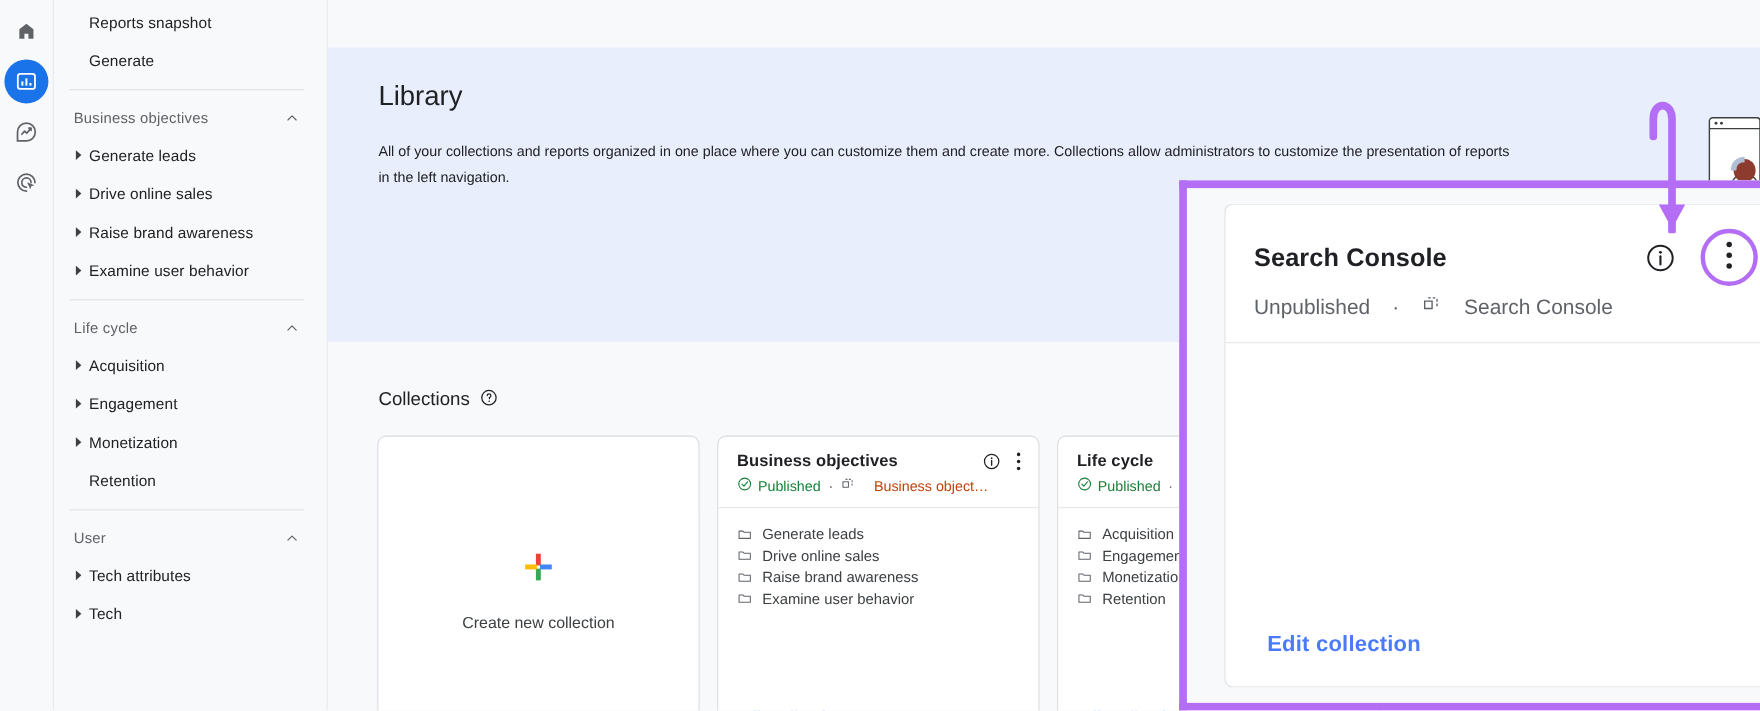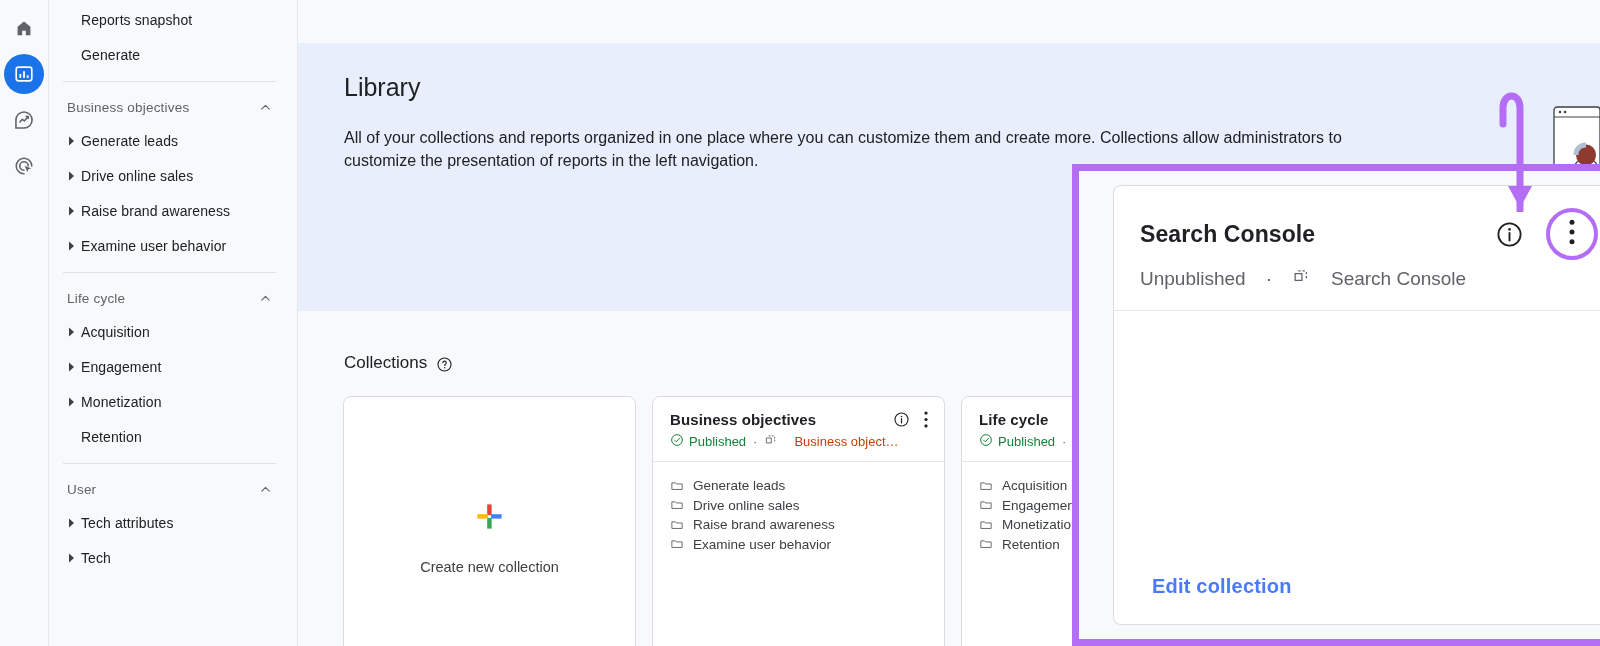--- a/index.html
+++ b/index.html
@@ -78,33 +78,33 @@
   .banner {
     background: #e8eefc;
     height: 268px;
     padding: 30px 46px 0 46px;
   }
   .banner h1 {
     font-size: 25px; font-weight: 400; color: #202124;
     letter-spacing: 0; margin-bottom: 24px;
   }
   .banner p {
-    font-size: 16px; line-height: 23px; color: #202124;
+    font-size: 13px; line-height: 23px; color: #202124;
     max-width: 1035px; margin-bottom: 25px;
   }
   .btn-primary {
     display: inline-flex; align-items: center; justify-content: center;
     height: 34px; padding: 0 22px;
     background: #1a73e8; color: #fff;
     font-size: 14px; font-weight: 600; letter-spacing: .2px;
     border: none; border-radius: 4px; cursor: pointer;
   }
 
   .collections-head {
-    display: flex; align-items: flex-end; gap: 9px;
+    display: flex; align-items: flex-start; gap: 9px;
     padding: 42px 0 0 46px;
     font-size: 17px; color: #202124;
   }
   .help-icon { color: #202124; display:flex; }
 
   .cards {
     display: flex; gap: 16px;
     padding: 23px 0 0 45px;
   }
   .card {

